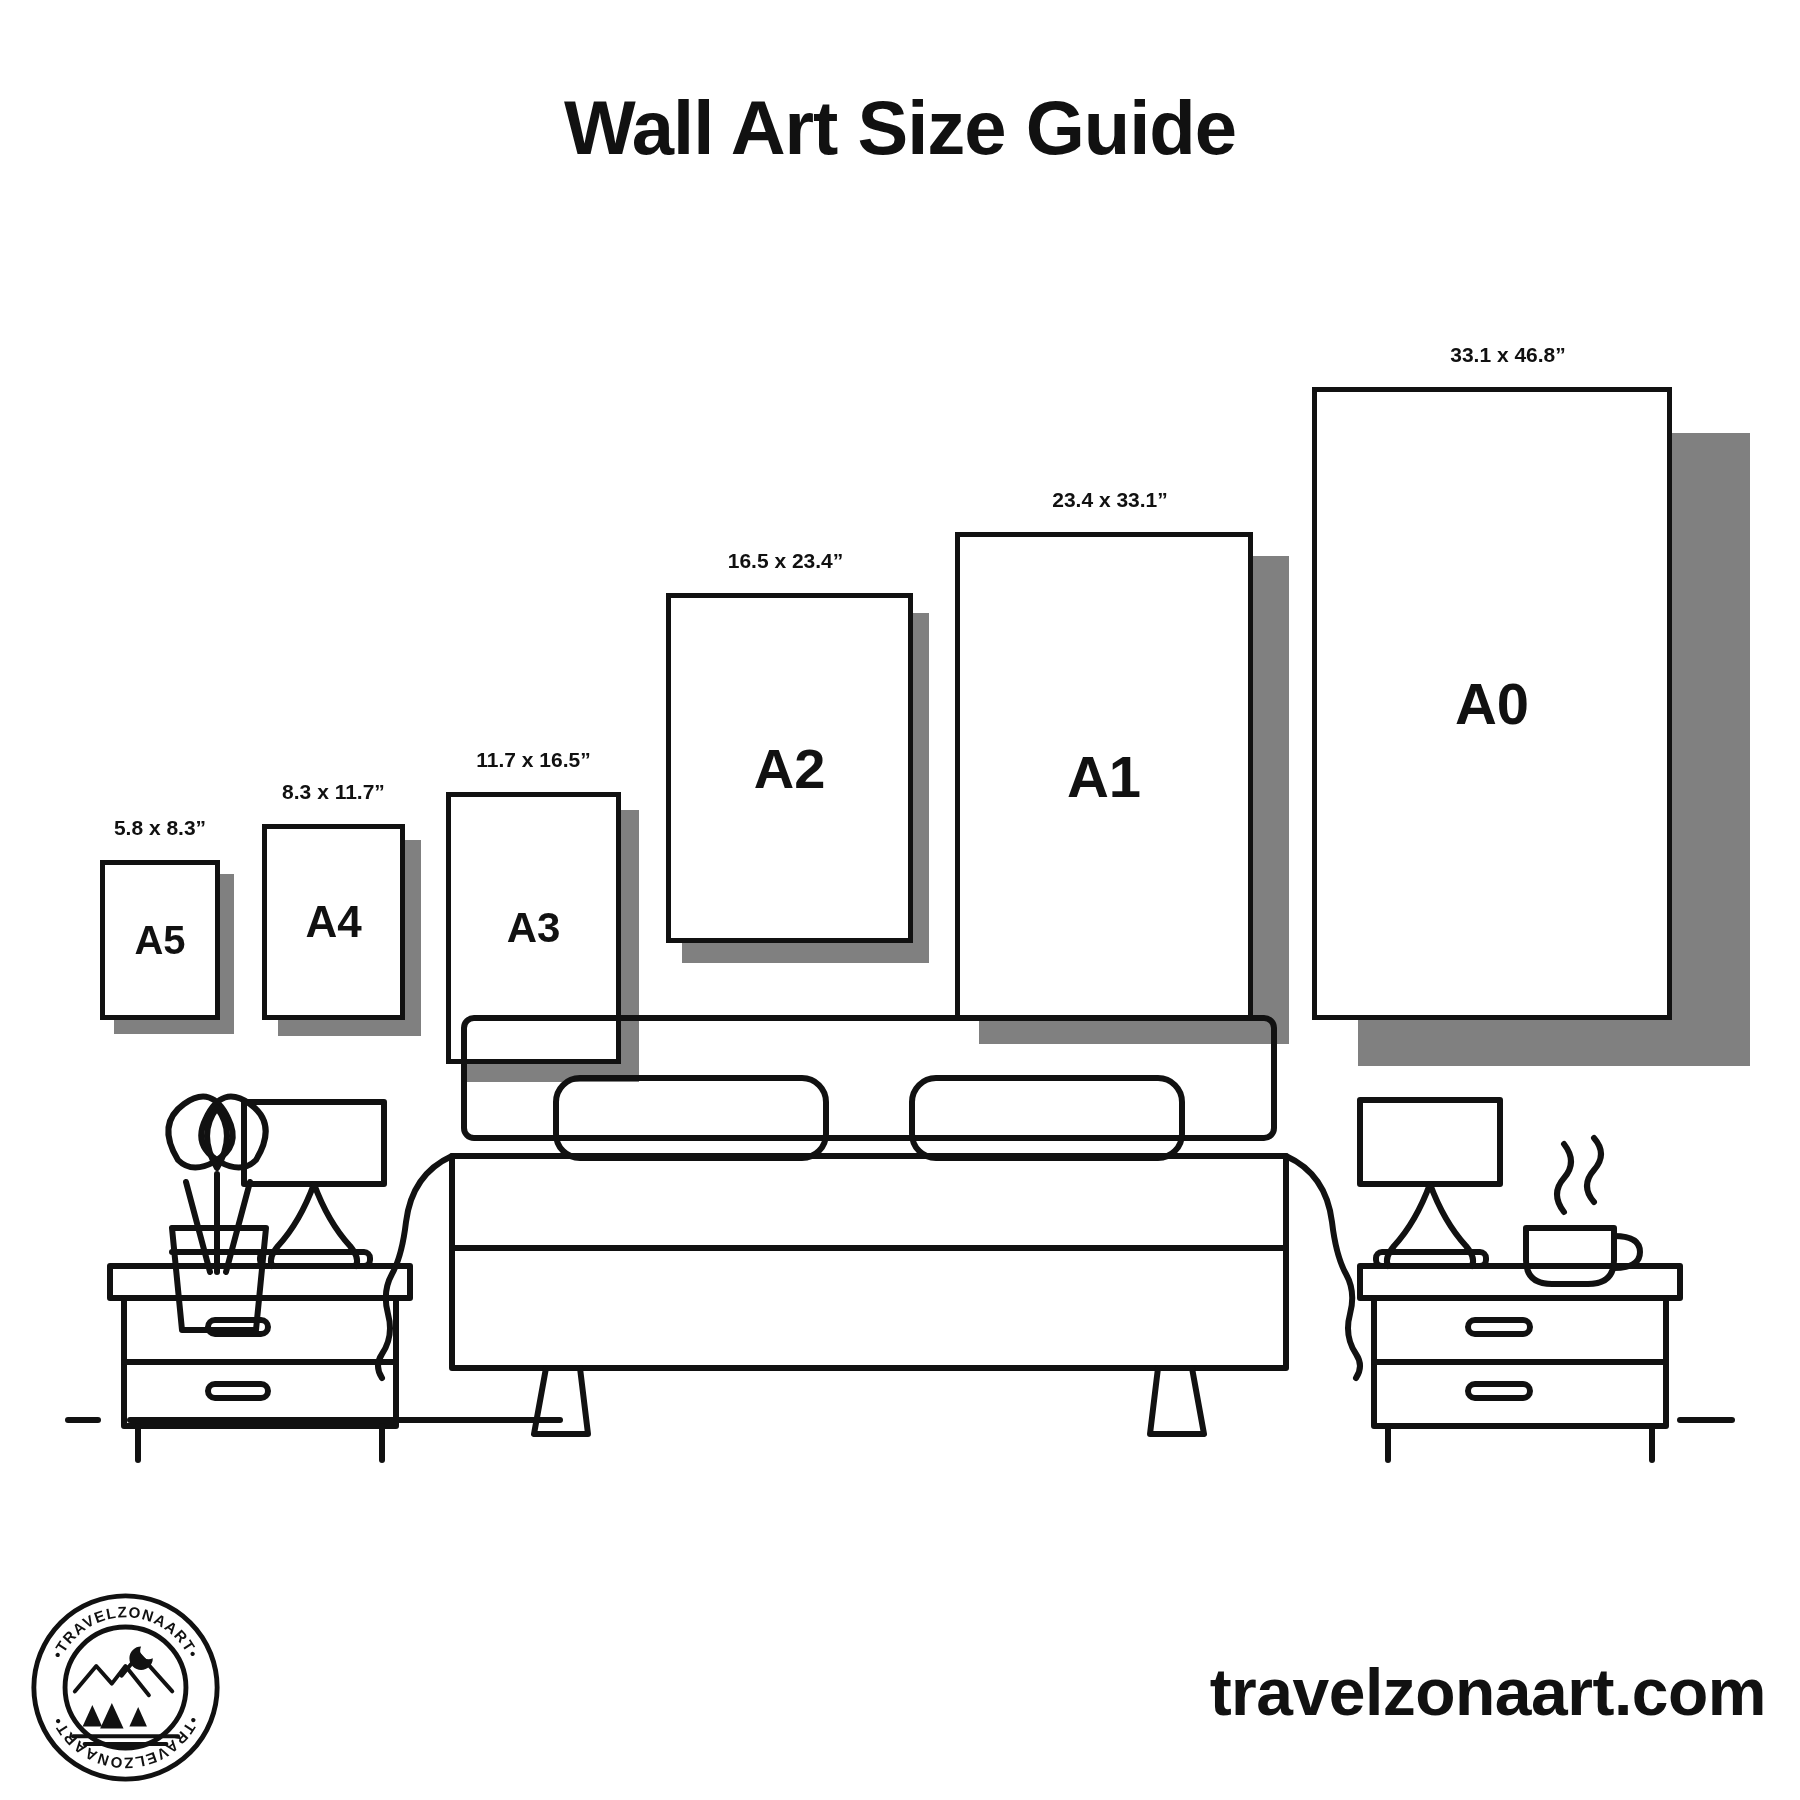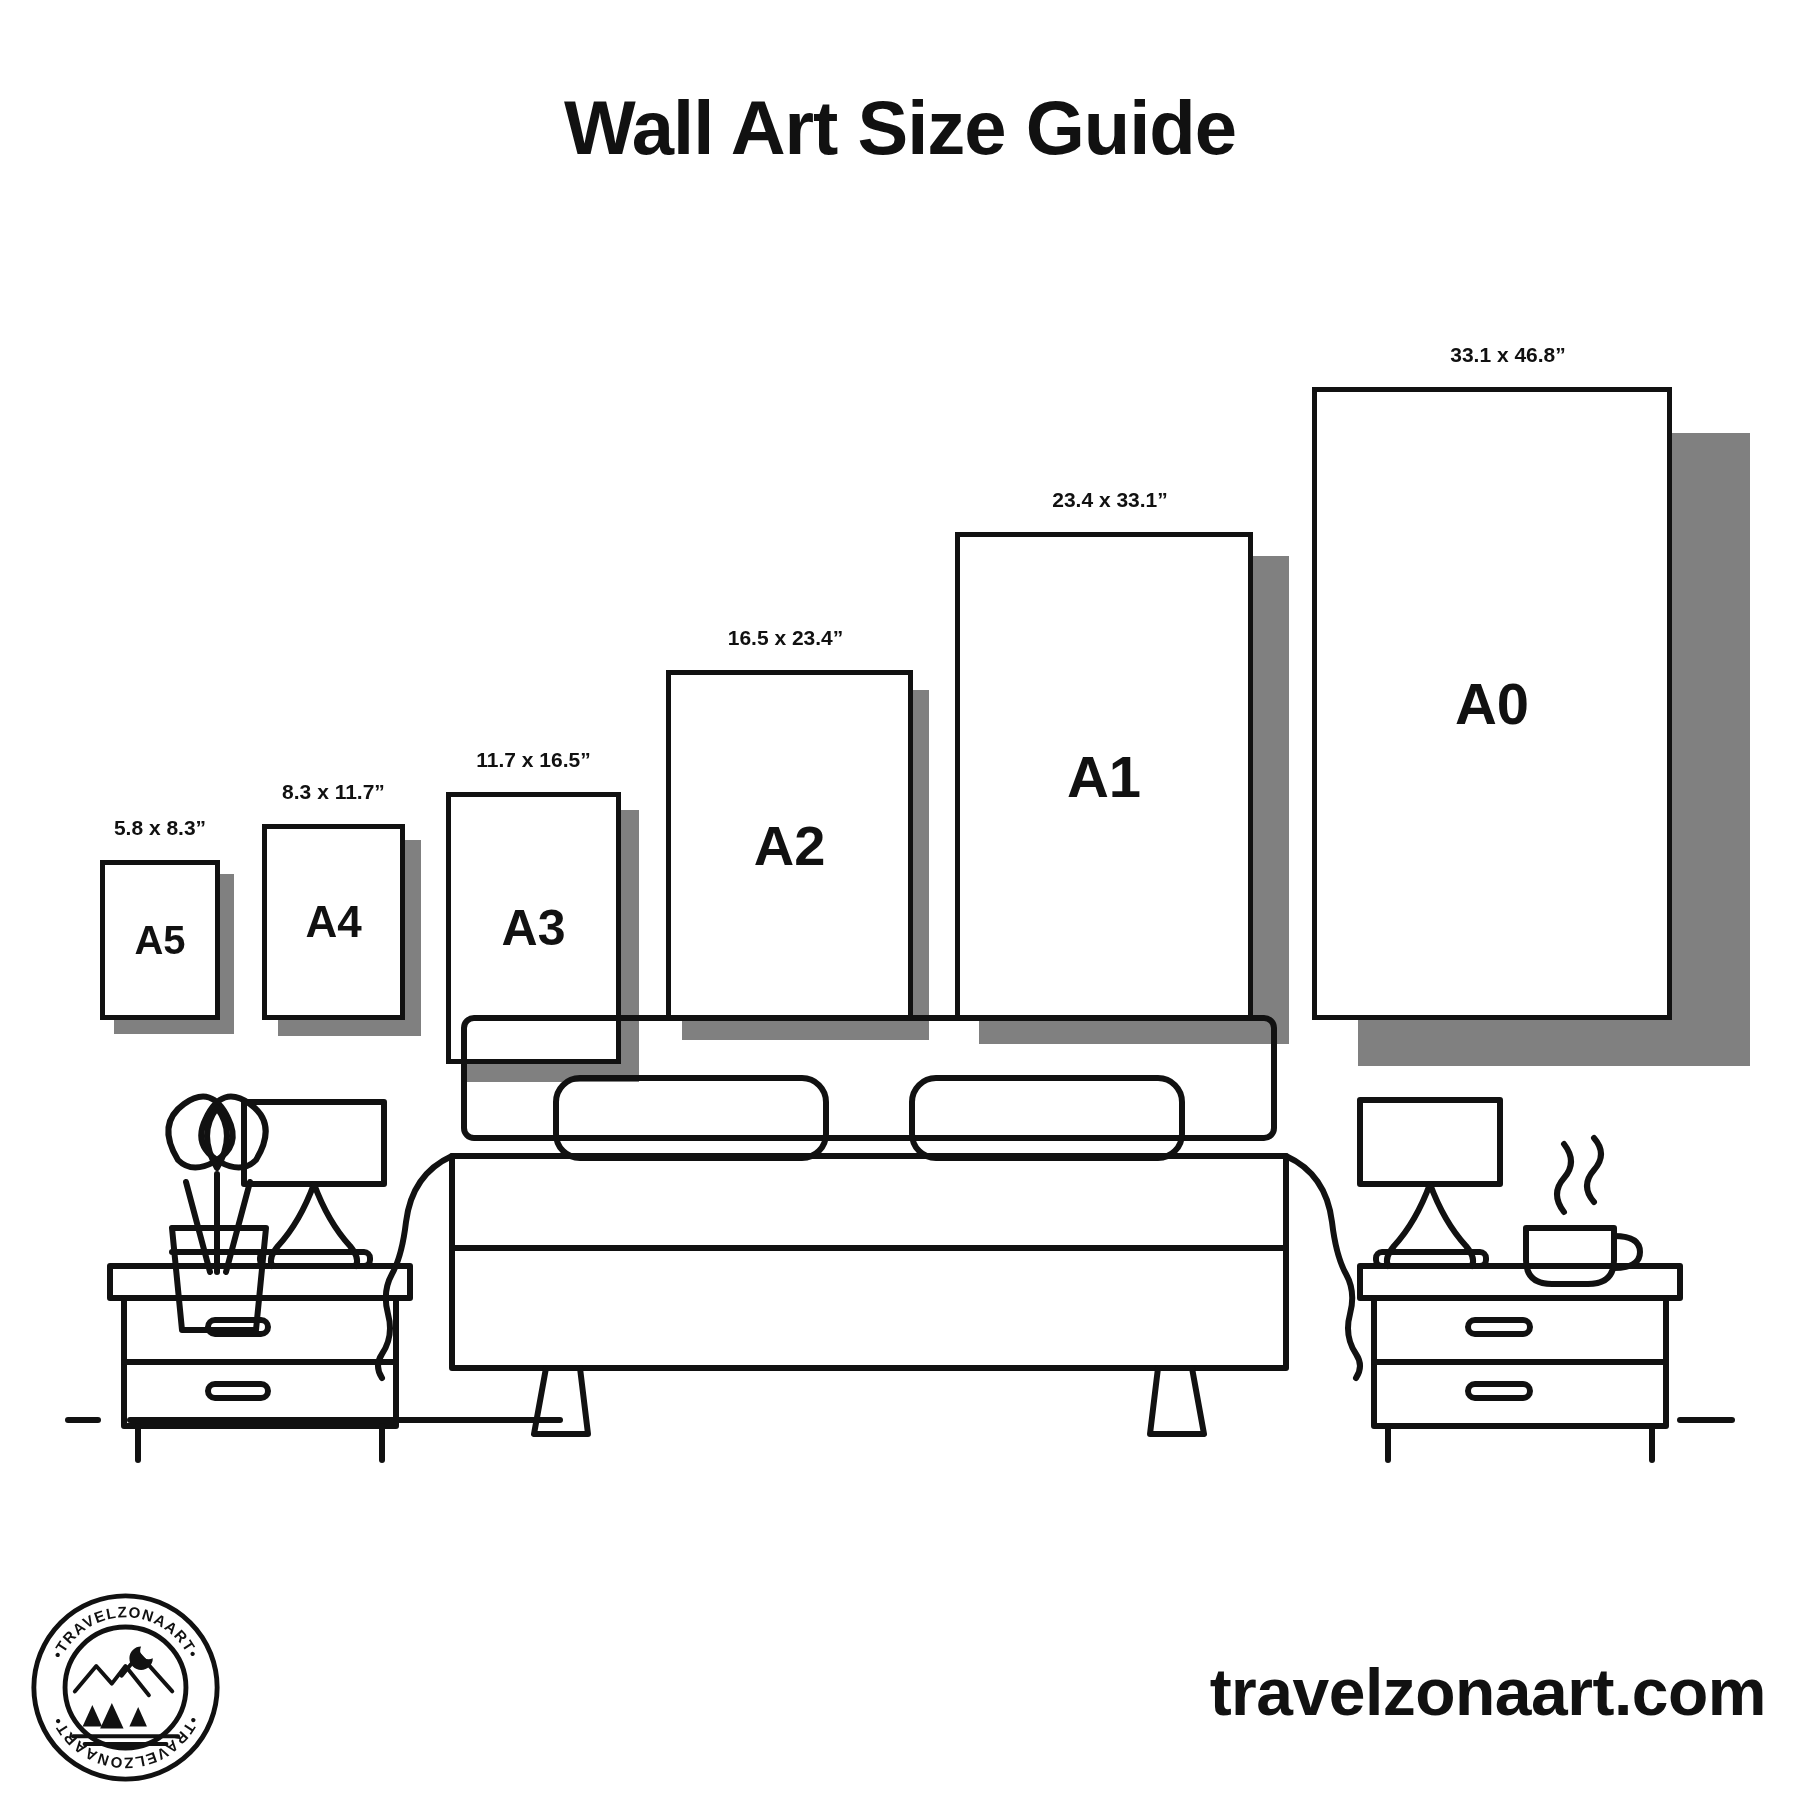--- a/index.html
+++ b/index.html
@@ -110,25 +110,25 @@
       <div class="poster-shadow" style="left:16px; top:16px; width:143px; height:196px;"></div>
       <div class="poster-frame" style="left:0; top:0; width:143px; height:196px;">
         <span class="poster-name" style="font-size:44px;">A4</span>
       </div>
     </div>
 
     <div class="poster-group" style="left:446px; width:175px; height:228px;">
       <div class="poster-label" style="top:-44px;">11.7 x 16.5”</div>
       <div class="poster-shadow" style="left:18px; top:18px; width:175px; height:272px;"></div>
       <div class="poster-frame" style="left:0; top:0; width:175px; height:272px;">
-        <span class="poster-name" style="font-size:50px;">A3</span>
-      </div>
-    </div>
-
-    <div class="poster-group" style="left:662px; width:247px; height:350px;padding-left:19px;">
+        <span class="poster-name" style="font-size:42px;">A3</span>
+      </div>
+    </div>
+
+    <div class="poster-group" style="left:662px; width:247px; height:427px;padding-left:19px;">
       <div class="poster-label" style="top:-44px;">16.5 x 23.4”</div>
       <div class="poster-shadow" style="left:20px; top:20px; width:247px; height:350px;"></div>
       <div class="poster-frame" style="left:4px; top:0; width:247px; height:350px;">
         <span class="poster-name" style="font-size:56px;">A2</span>
       </div>
     </div>
 
     <div class="poster-group" style="left:955px; width:310px; height:488px;">
       <div class="poster-label" style="top:-44px;">23.4 x 33.1”</div>
       <div class="poster-shadow" style="left:24px; top:24px; width:310px; height:488px;"></div>

